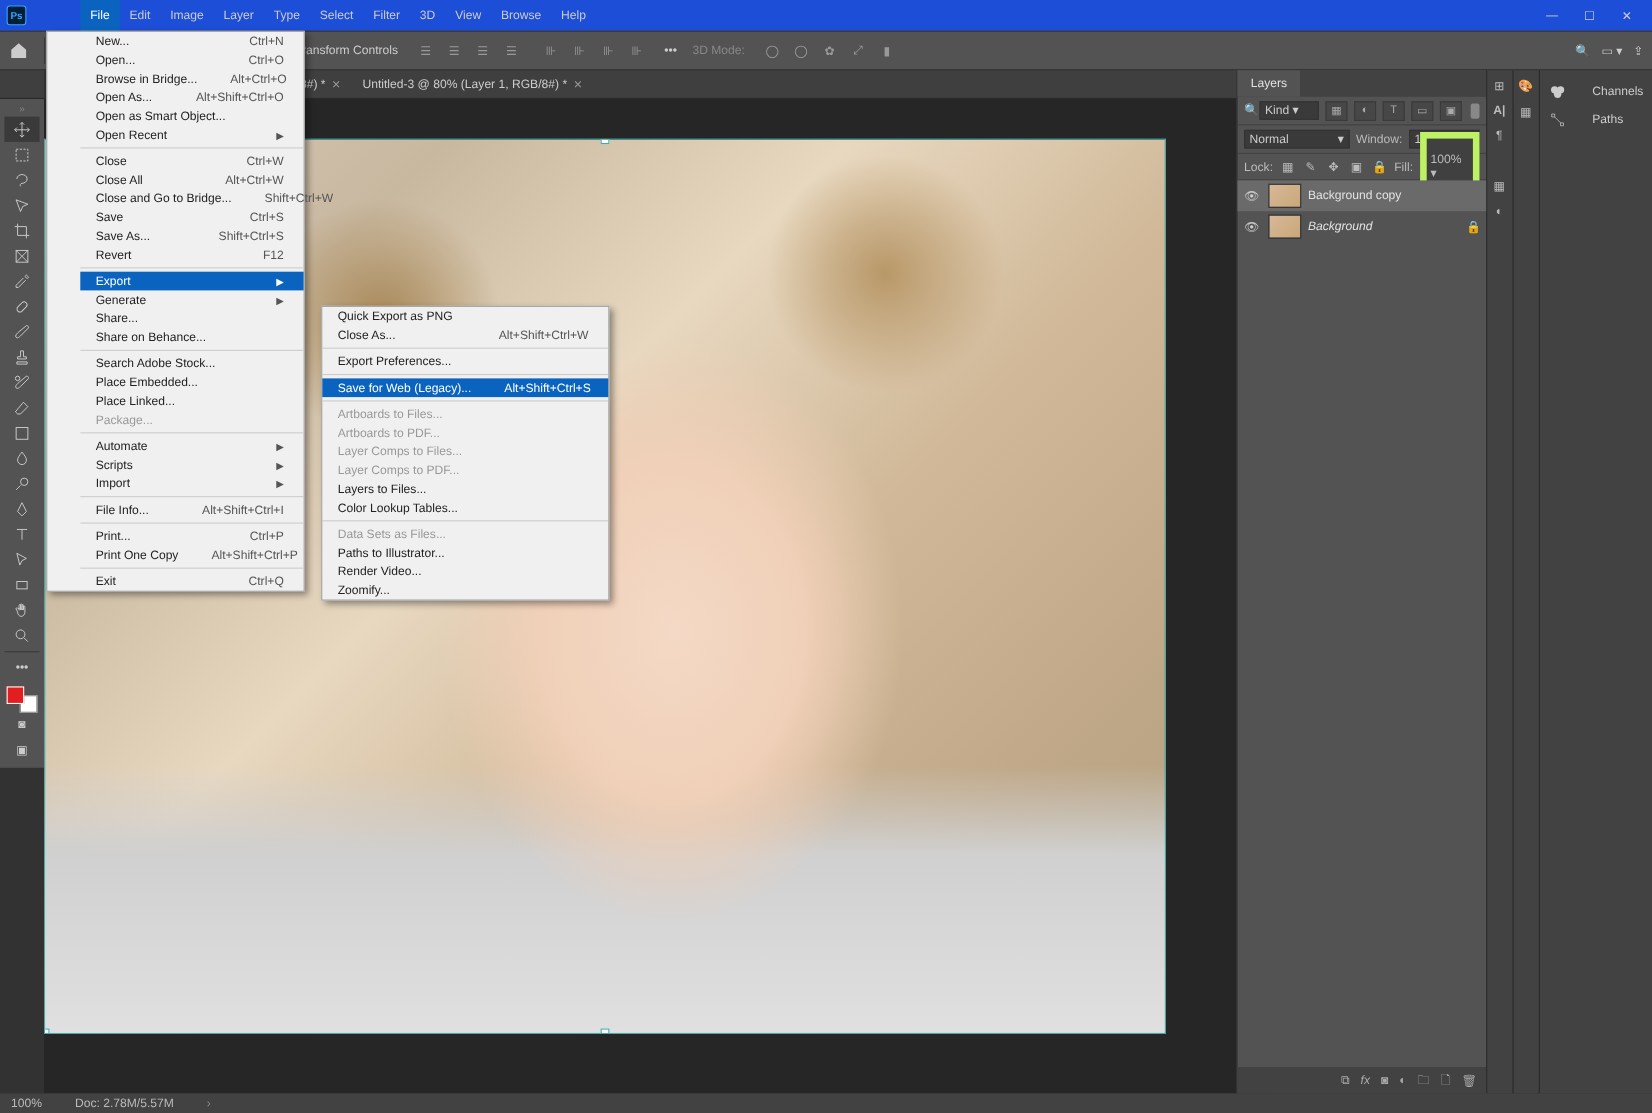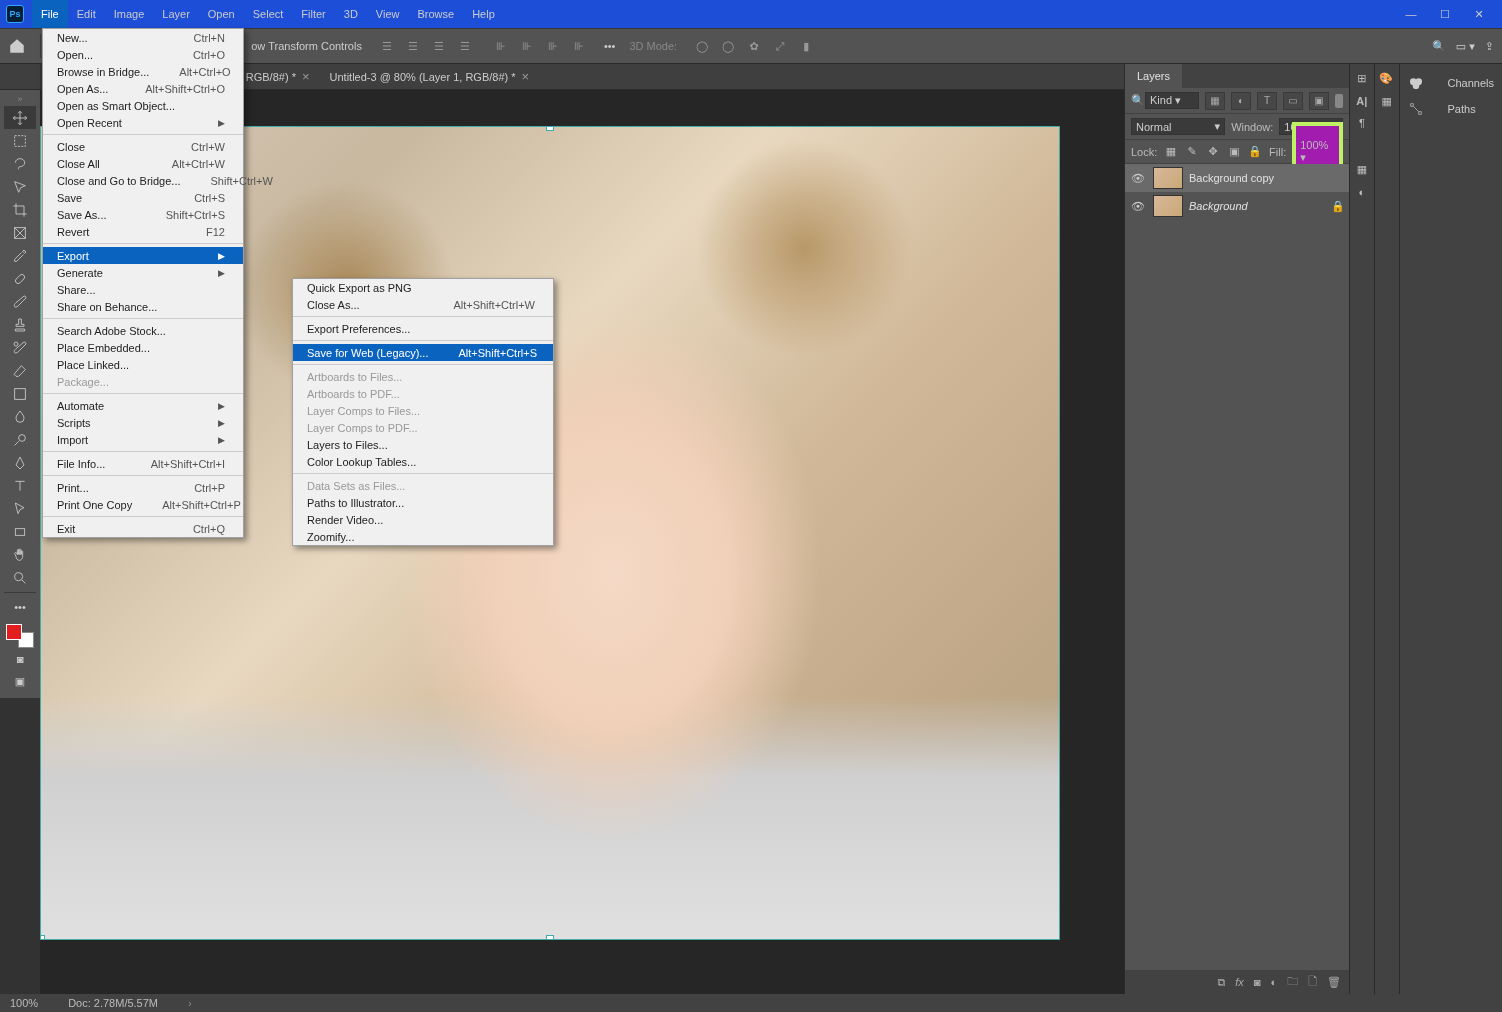--- a/index.html
+++ b/index.html
@@ -85,26 +85,26 @@
 
 
 .status { position:absolute; bottom:0; left:0; right:0; height:18px; background:#424242; display:flex; align-items:center; padding:0 10px; gap:30px; color:#bbb;}
 
 </style>
 </head>
 <body>
 
 <div class="menubar">
   <div class="ps-icon">Ps</div>
-  <div id="menuitems" style="display: flex;">
+  <div id="menuitems" style="display: flex; margin-left: 41px;">
       <div class="mitem active">File</div>
       <div class="mitem">Edit</div>
       <div class="mitem">Image</div>
       <div class="mitem">Layer</div>
-      <div class="mitem">Open</div>
+      <div class="mitem">Type</div>
       <div class="mitem">Select</div>
       <div class="mitem">Filter</div>
       <div class="mitem">3D</div>
       <div class="mitem">View</div>
       <div class="mitem">Browse</div>
       <div class="mitem">Help</div>
     </div>
   <div class="winctl">
     <div>—</div>
     <div>☐</div>
@@ -325,21 +325,21 @@
       <span class="sel"><span>100%</span> ▾</span>
     </div>
     <div class="lockrow">
       <span>Lock:</span>
       <span class="ic">▦</span>
       <span class="ic">✎</span>
       <span class="ic">✥</span>
       <span class="ic">▣</span>
       <span class="ic">🔒</span>
       <span style="margin-left:auto">Fill:</span>
-      <span class="sel" style="background:#a21caf;border:4px solid #bef264;padding:13px 4px;"><span>100%</span> ▾</span>
+      <span class="sel" style="background:#404040;border:6px solid #bef264;padding:13px 4px;"><span>100%</span> ▾</span>
     </div>
     <div id="layerlist">
         <div class="layer sel">
           <span class="eye">👁</span>
           <span class="thumb"></span>
           <span class="name">Background copy</span>
         </div>
         <div class="layer">
           <span class="eye">👁</span>
           <span class="thumb"></span>
@@ -386,21 +386,21 @@
       </div>
   </div>
 </div>
 
 <div class="status">
   <span>100%</span>
   <span>Doc: 2.78M/5.57M</span>
   <span style="color:#888">›</span>
 </div>
 
-<div class="menu" id="filemenu" style="left:42px; top:28px; width:202px;">
+<div class="menu" id="filemenu" style="left:42px; top:28px; width:235px;padding-left:30px;">
     <div class="mi">
       <span>New...</span>
       <span class="sc">Ctrl+N</span>
     </div>
     <div class="mi">
       <span>Open...</span>
       <span class="sc">Ctrl+O</span>
     </div>
     <div class="mi">
       <span>Browse in Bridge...</span>

